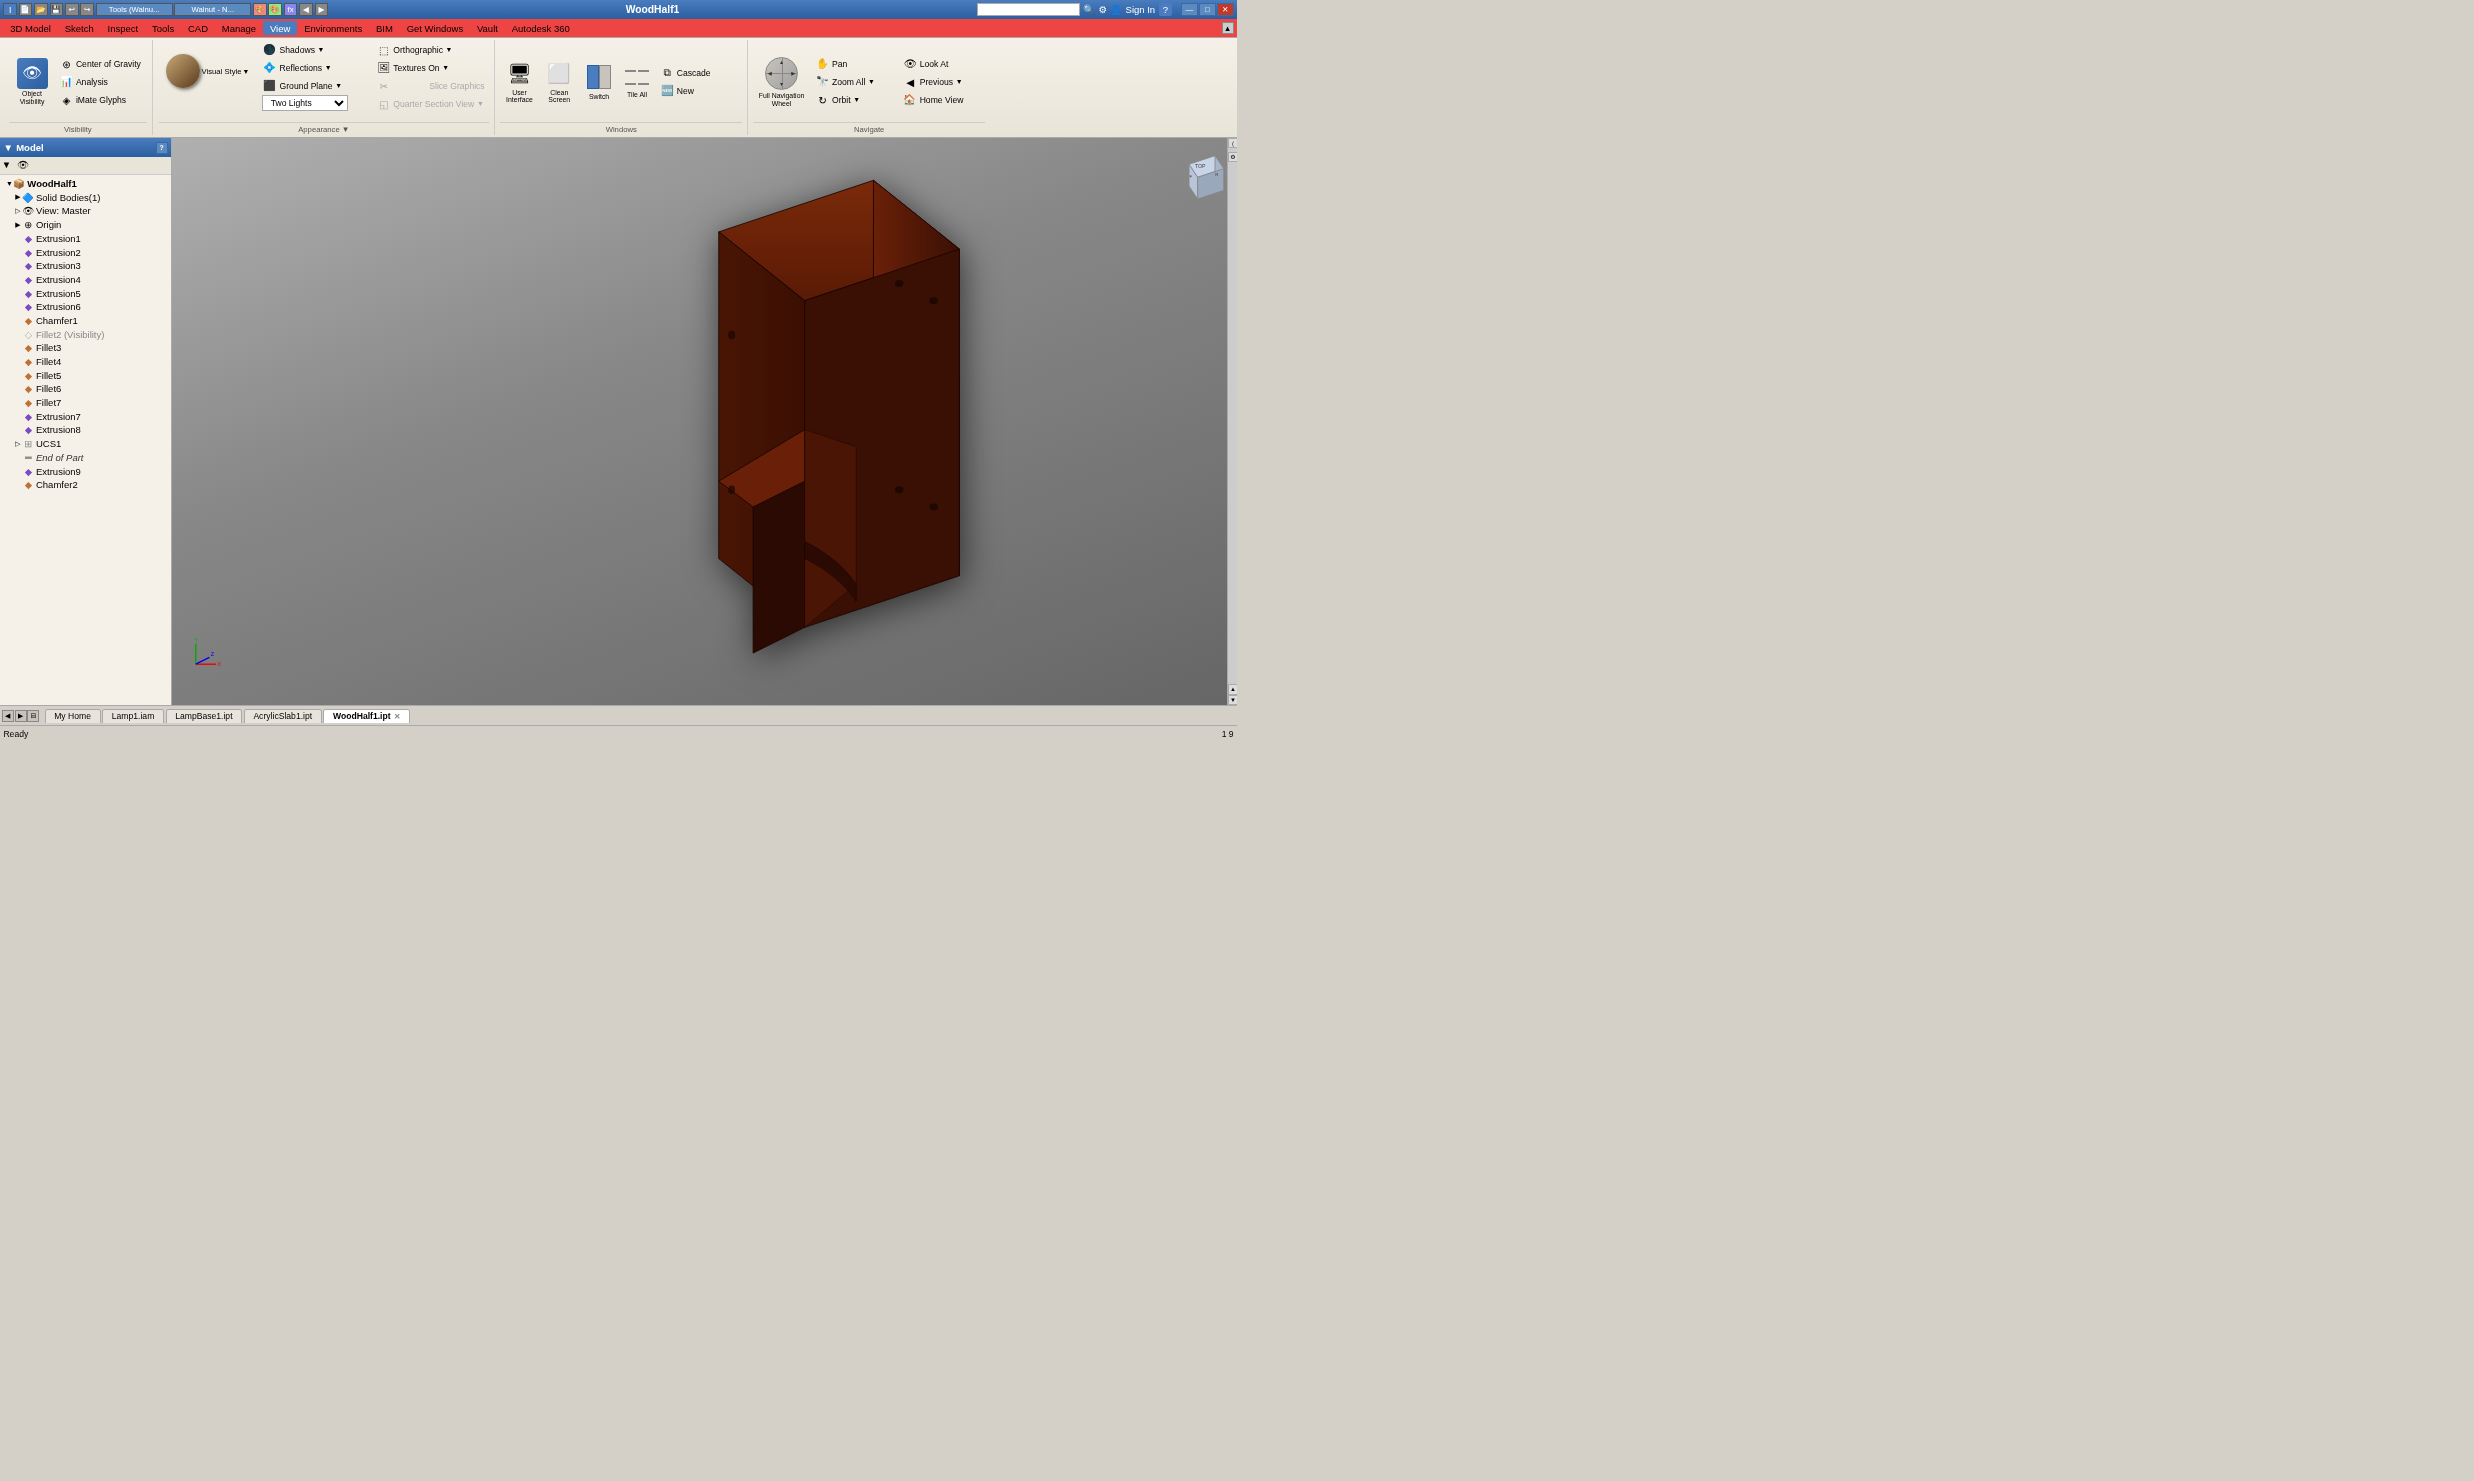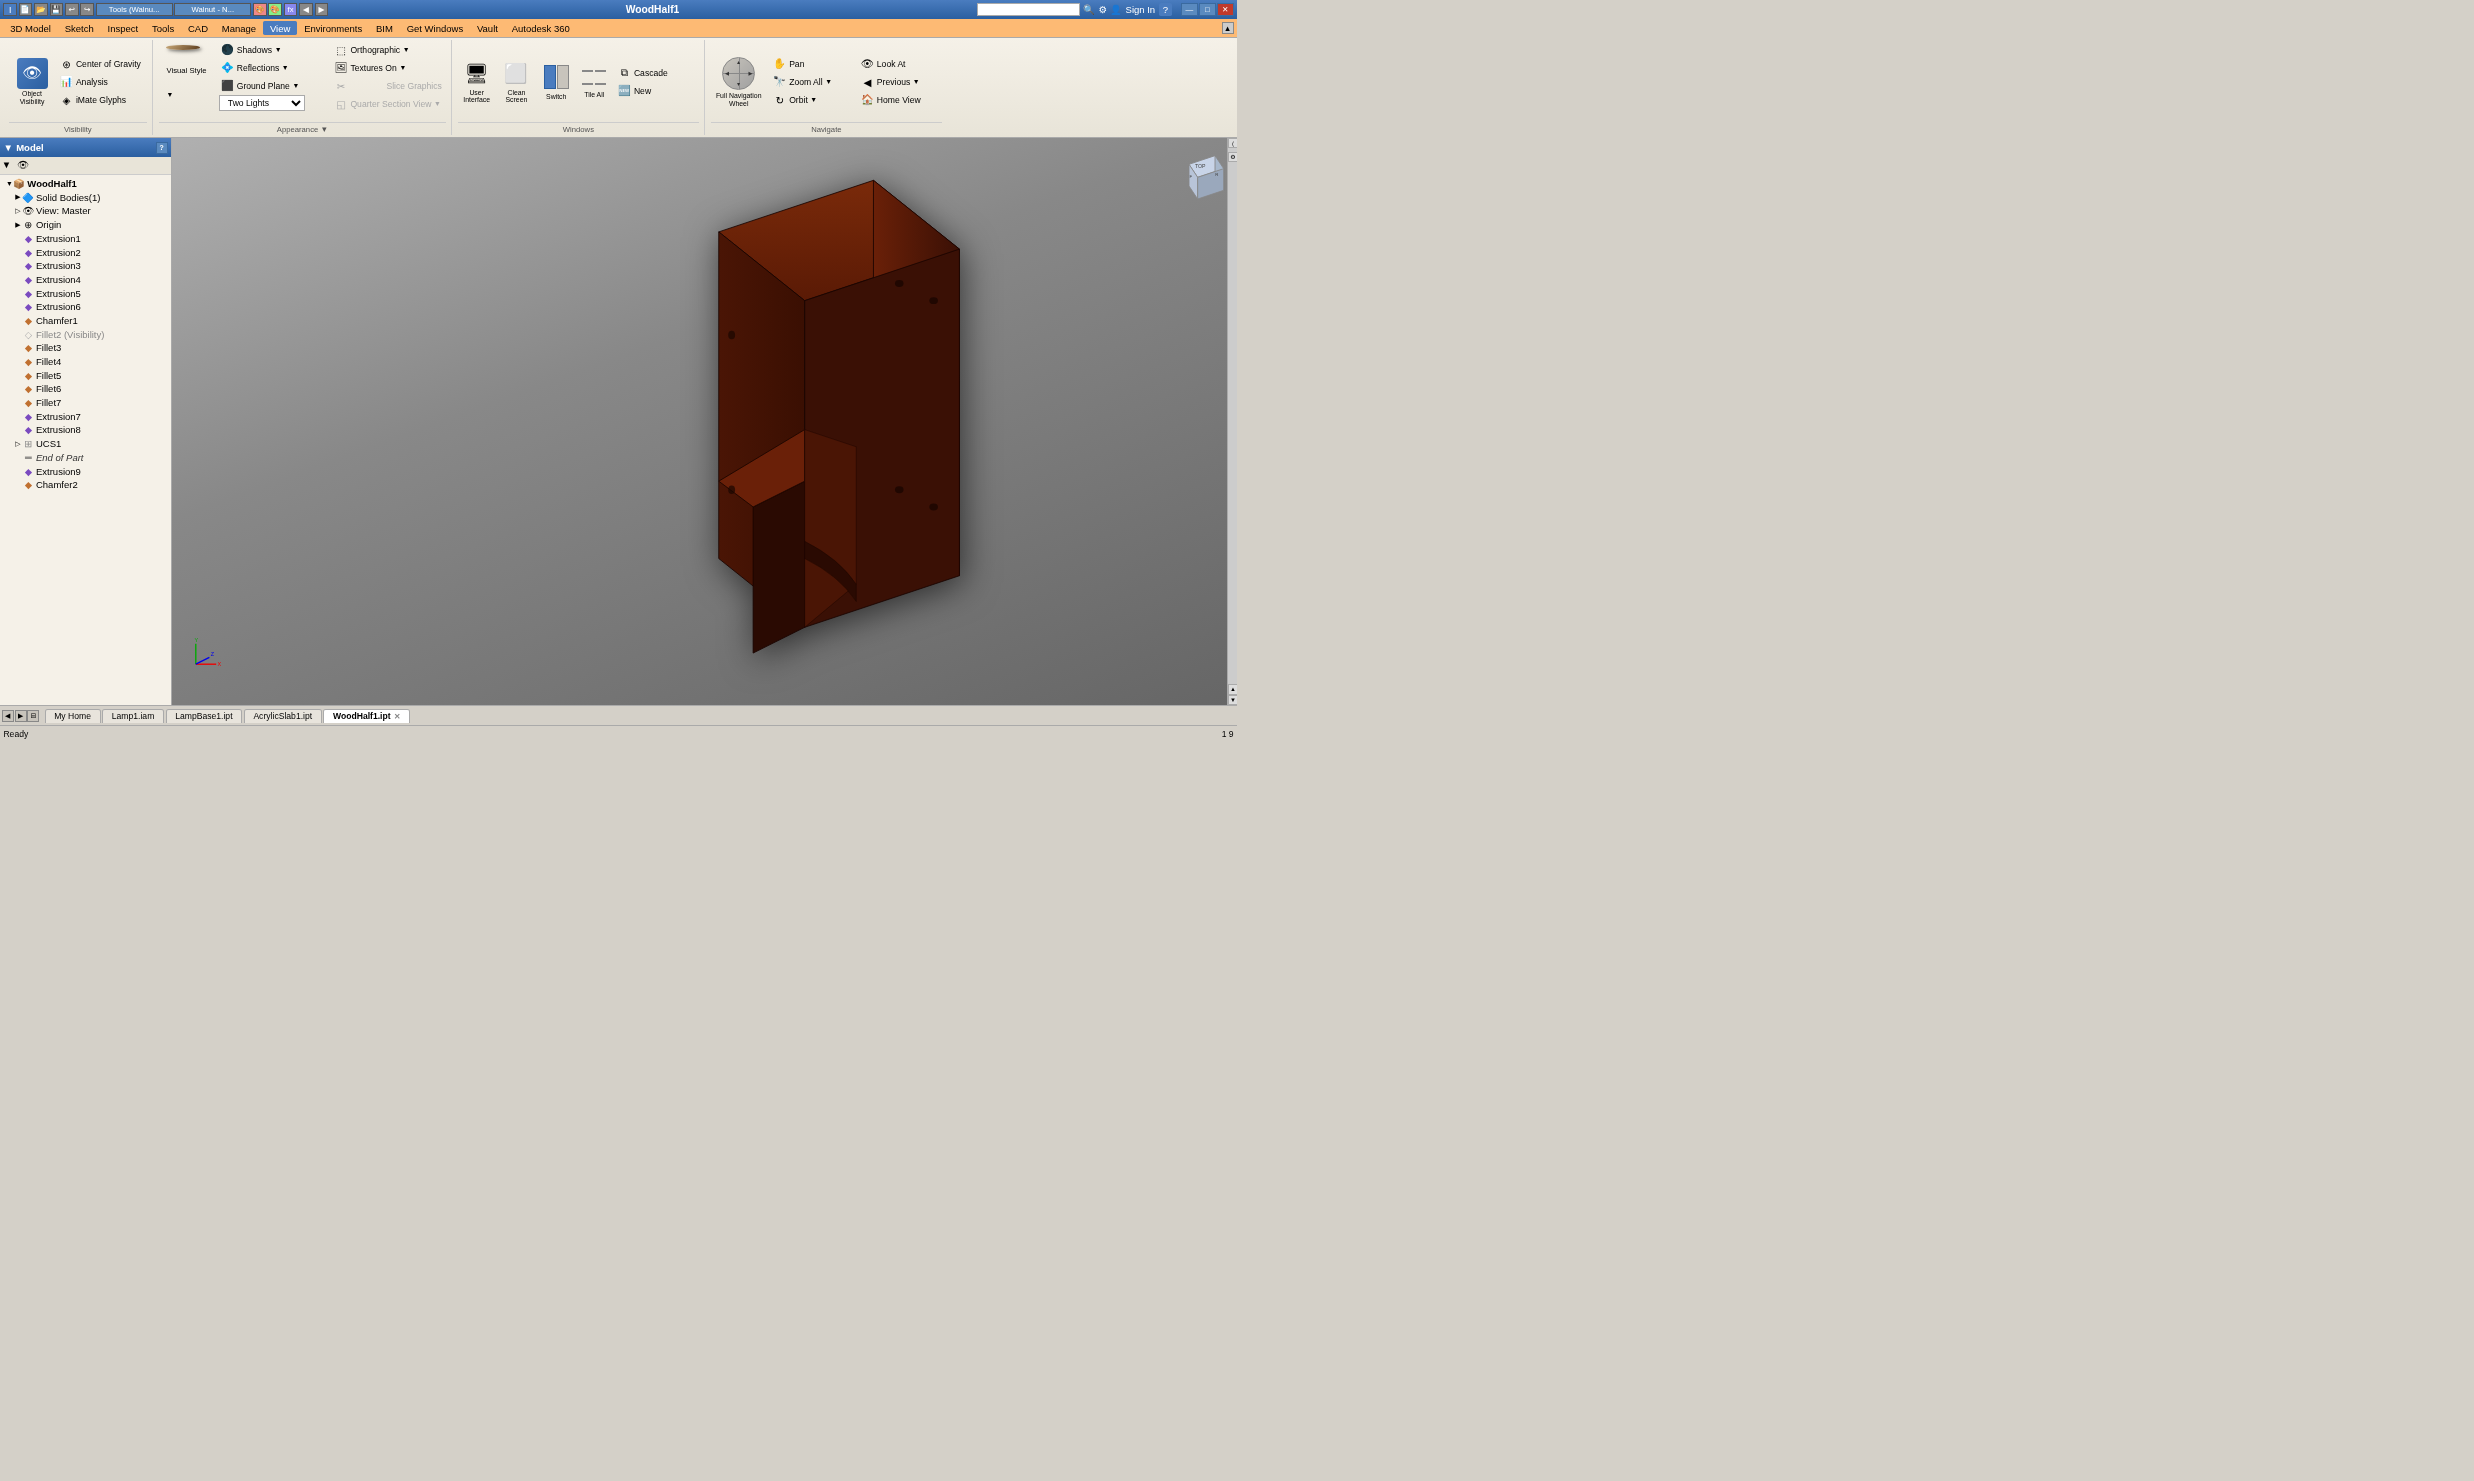--- a/index.html
+++ b/index.html
@@ -36,21 +36,21 @@
     #title-bar .win-btn {
       width: 17px; height: 13.7px; background: #5a8abf;
       border: 0.9px solid #3a6a9f; display: flex; align-items: center;
       justify-content: center; cursor: pointer; font-size: 7.7px; color: white;
     }
     #title-bar .win-btn.close { background: #c0392b; }
 
     
     #menu-bar {
       height: 19px;
-      background: #fdba74;
+      background: #ef4444;
       display: flex;
       align-items: center;
       padding: 0 3.4px;
       border-bottom: 0.9px solid #aaa;
     }
     #menu-bar .menu-item {
       padding: 1.7px 6.9px;
       cursor: pointer;
       font-size: 9.5px;
       border-radius: 1.7px;
@@ -136,28 +136,29 @@
       display: inline-flex; align-items: center; justify-content: center;
       font-size: 10.3px;
     }
     .ribbon-btn-small.disabled { color: #aaa; }
     .small-group { display: flex; flex-direction: column; gap: 0.9px; flex: 1; }
     .dropdown-arrow { font-size: 6.9px; }
 
     
     .visual-style-btn {
       display: flex;
-      flex-direction: column;
+      flex-direction: row;
+      align-items: center;
       padding: 2.6px 6.9px;
       cursor: pointer;
       border: 0.9px solid transparent;
       border-radius: 2.6px;
       height: 60px;
       font-size: 7.7px;
-      gap: 16px;
+      gap: 1px;
       min-width: 52px;
     }
 
     
     .lighting-select {
       font-size: 8.6px;
       border: 0.9px solid #aaa;
       background: white;
       padding: 0.9px 3.4px;
       width: 86px;

